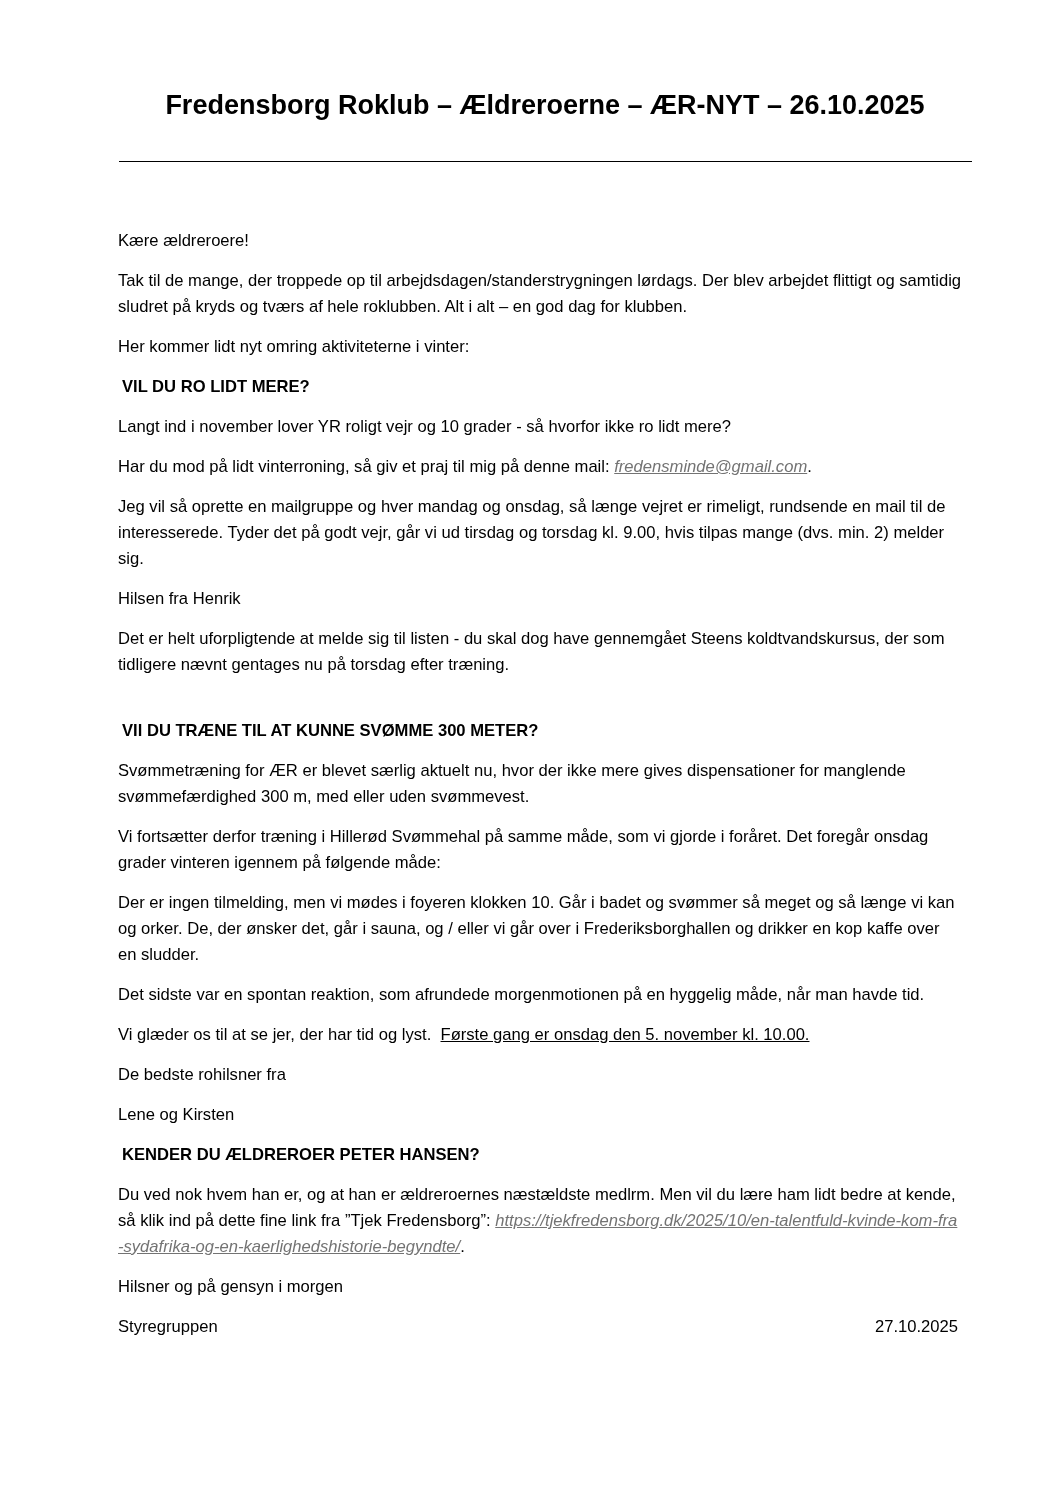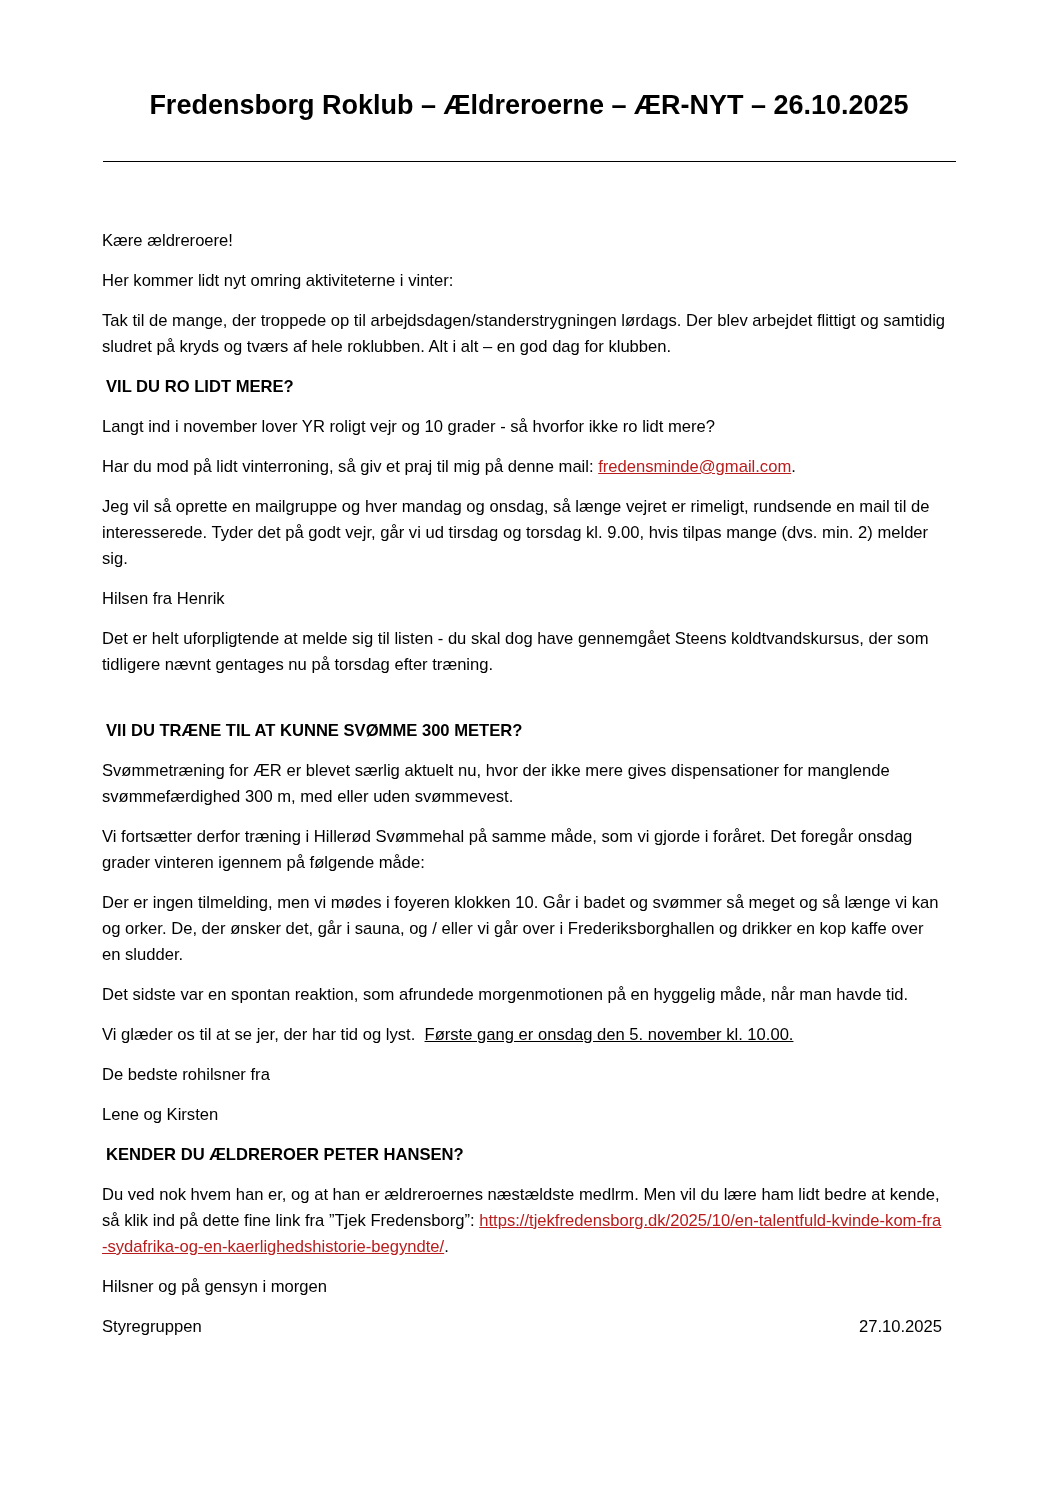--- a/index.html
+++ b/index.html
@@ -1,51 +1,51 @@
 <!DOCTYPE html>
 <html><head>
   <meta charset="utf-8">
   <style>
     html, body { margin: 0; padding: 0; background: #ffffff; }
     body {
       width: 1058px; height: 1497px; position: relative; overflow: hidden;
       font-family: "Liberation Sans", "DejaVu Sans", sans-serif;
       color: #000000;
     }
-    .page { position: absolute; left: 0; top: 0; width: 946px; height: 1497px; }
+    .page { position: absolute; left: 16px; top: 0; width: 946px; height: 1497px; }
     .title {
       position: absolute; left: 0; top: 90px; width: 1058px; text-align: center;
       font-size: 27px; font-weight: bold; letter-spacing: 0px;
     }
     .rule {
       position: absolute; left: 103px; top: 161px; width: 853px; height: 0;
       border-top: 1.3px solid #000;
     }
     .body {
       position: absolute; left: 102px; top: 228px; width: 860px;
       font-size: 16.6px; line-height: 26px;
     }
     .body p { margin: 0 16px 14px 0; }
     .body h2 { font-size: 16.6px; font-weight: bold; margin: 0 0 14px 4px; line-height: 26px; }
     .gap { height: 26px; }
-    a.link { color: #b91c1c; text-decoration: underline; }
+    a.link { color: #737373; text-decoration: underline; font-style: italic; }
     .u { text-decoration: underline; }
     .signoff { display: flex; justify-content: space-between; width: 840px; align-items: flex-end; }
   </style>
 </head>
 <body>
 
 <div class="page">
   <div class="title">Fredensborg Roklub – Ældreroerne – ÆR-NYT – 26.10.2025</div>
   <div class="rule"></div>
 
   <div class="body">
     <p>Kære ældreroere!</p>
+    <p>Tak til de mange, der troppede op til arbejdsdagen/standerstrygningen lørdags. Der blev arbejdet flittigt og samtidig sludret på kryds og tværs af hele roklubben. Alt i alt – en god dag for klubben.</p>
     <p>Her kommer lidt nyt omring aktiviteterne i vinter:</p>
-    <p>Tak til de mange, der troppede op til arbejdsdagen/standerstrygningen lørdags. Der blev arbejdet flittigt og samtidig sludret på kryds og tværs af hele roklubben. Alt i alt – en god dag for klubben.</p>
 
     <h2>VIL DU RO LIDT MERE?</h2>
     <p>Langt ind i november lover YR roligt vejr og 10 grader - så hvorfor ikke ro lidt mere?</p>
     <p><span>Har du mod på lidt vinterroning, så giv et praj til mig på denne mail: </span><a class="link">fredensminde@gmail.com</a><span>.</span></p>
     <p>Jeg vil så oprette en mailgruppe og hver mandag og onsdag, så længe vejret er rimeligt, rundsende en mail til de interesserede. Tyder det på godt vejr, går vi ud tirsdag og torsdag kl. 9.00, hvis tilpas mange (dvs. min. 2) melder sig.</p>
     <p>Hilsen fra Henrik</p>
     <p>Det er helt uforpligtende at melde sig til listen - du skal dog have gennemgået Steens koldtvandskursus, der som tidligere nævnt gentages nu på torsdag efter træning.</p>
     <div class="gap"></div>
 
     <h2>VIl DU TRÆNE TIL AT KUNNE SVØMME 300 METER?</h2>

